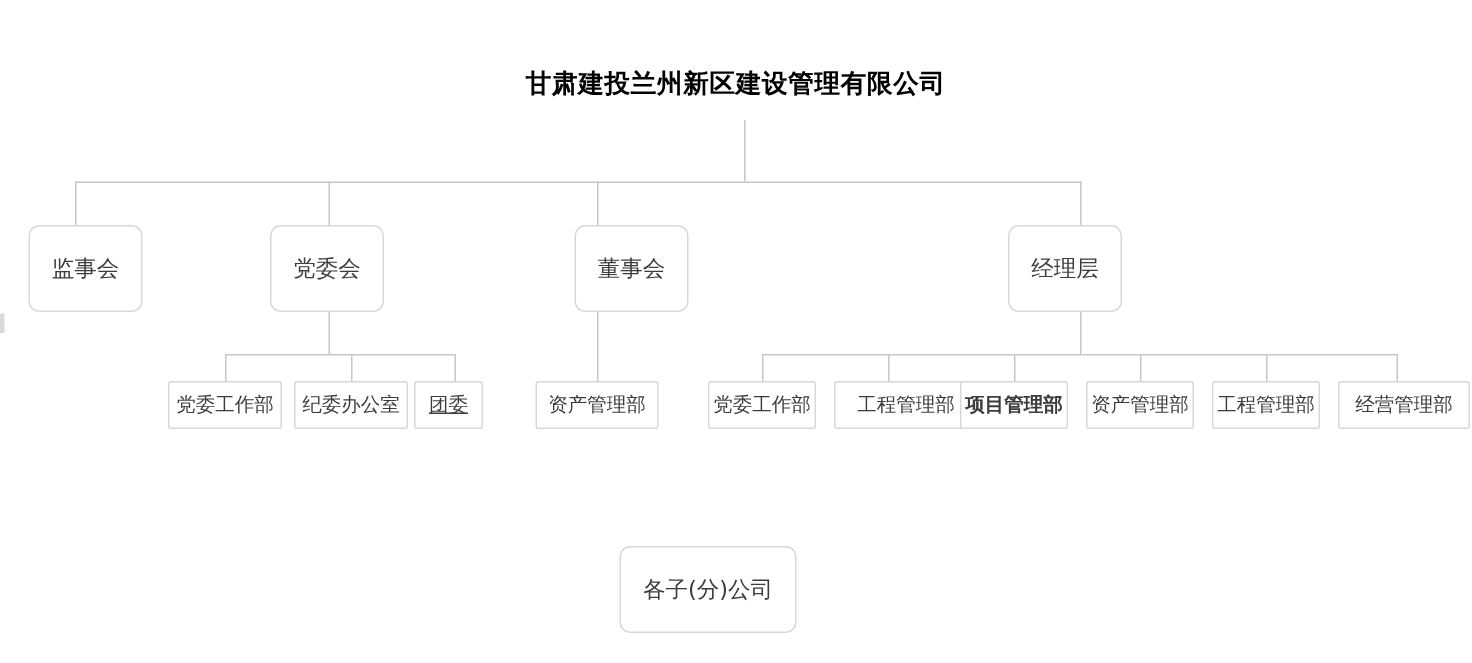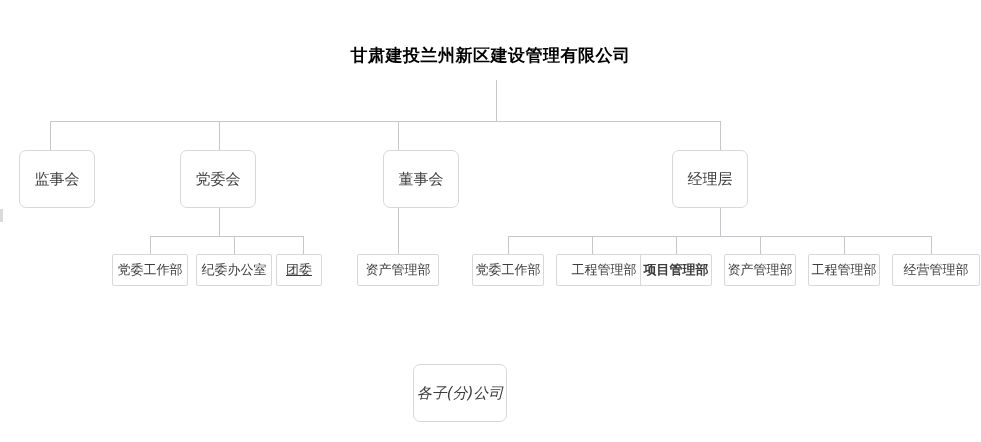--- a/index.html
+++ b/index.html
@@ -55,25 +55,24 @@
   }
   
   .node.lvl3 {
     height: 32px;
     border-radius: 2px;
     font-size: 13px;
     padding: 0 16px;
   }
   
   .node.subsidiary {
-    width: 94px;
+    width: 118px;
     height: 58px;
     border-radius: 7px;
     font-size: 15px;
-    font-style: italic;
   }
 
   
   .conn {
     position: absolute;
     background: #c5c7ca;
   }
   .conn.v { width: 1px; }
   .conn.h { height: 1px; }
 

